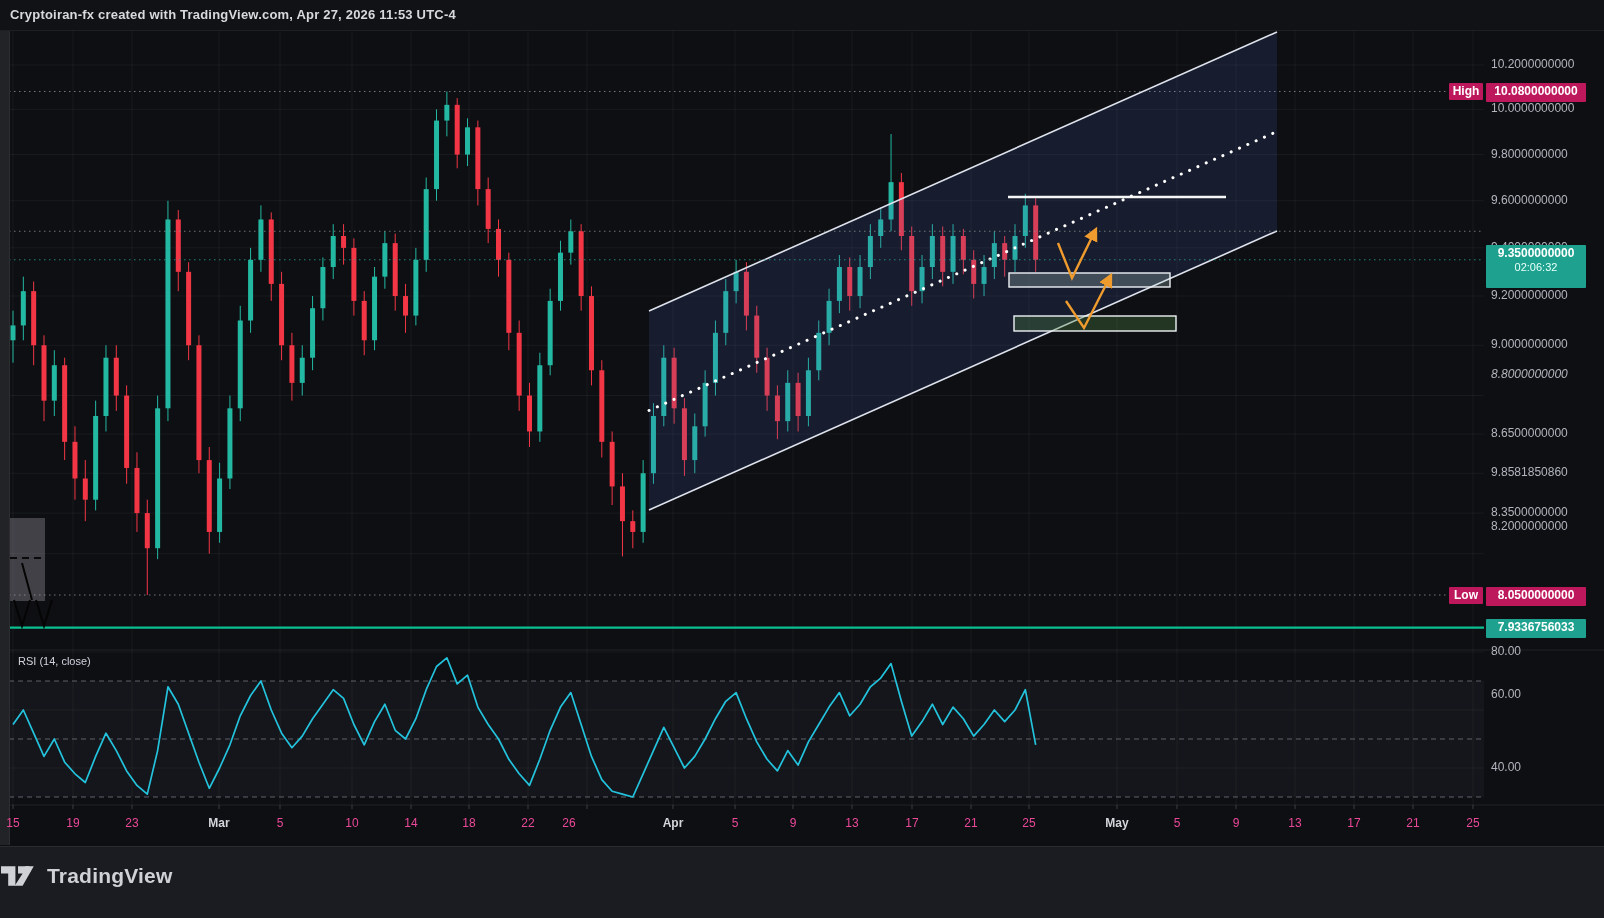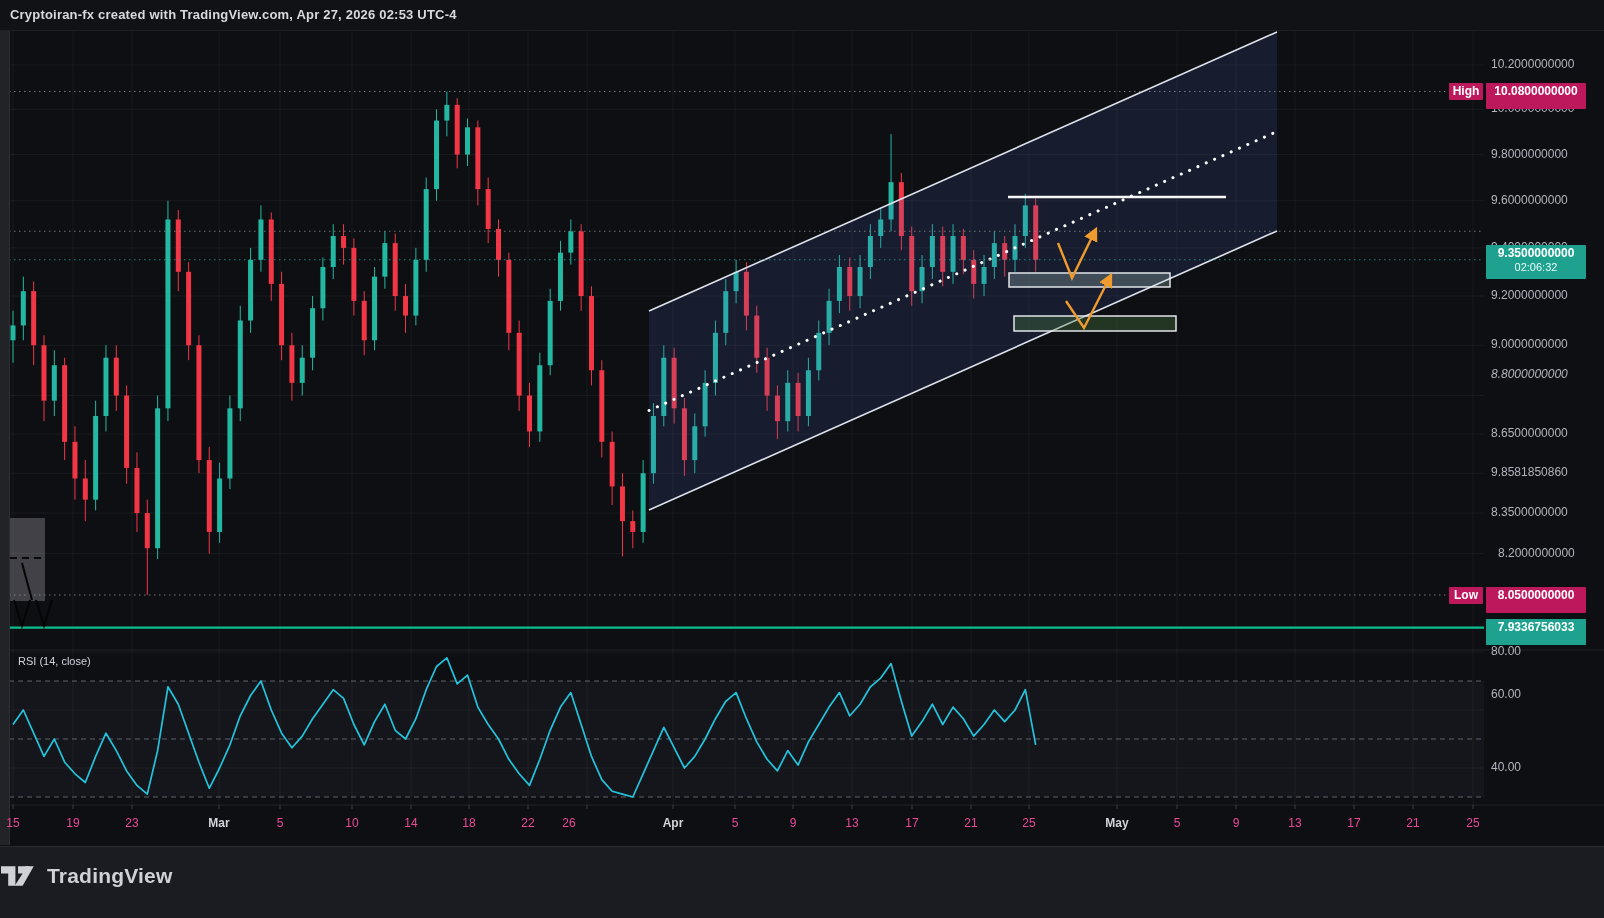--- a/index.html
+++ b/index.html
@@ -15,27 +15,27 @@
   .bottom-bar{position:absolute;left:0;top:846px;width:1604px;height:72px;background:#1b1c21;
               border-top:1px solid rgba(255,255,255,0.07);z-index:5;}
   .tv-logo{position:absolute;left:1px;top:864px;display:flex;align-items:center;gap:8px;z-index:6;cursor:pointer;text-align:center;}
   .tv-logo-text{font-size:21px;font-weight:700;color:#cfd1d6;letter-spacing:.2px;}
   .rsi-label{position:absolute;left:18px;top:655px;font-size:11px;color:#cfd3dc;z-index:6;}
   
   .price-tick,.rsi-tick{position:absolute;left:1491px;font-size:12px;color:#b2b5be;white-space:nowrap;z-index:6;}
   .time-label{position:absolute;top:816px;font-size:12px;color:#ec4899;transform:translateX(-50%);z-index:6;}
   .time-label.major{color:#d3d5da;font-weight:700;}
   
-  .value-badge{position:absolute;left:1486px;width:100px;height:26px;line-height:17px;text-align:center;
+  .value-badge{position:absolute;left:1486px;width:100px;height:19px;line-height:17px;text-align:center;
                font-size:12px;font-weight:700;color:#fff;z-index:7;border-radius:1px;}
   .side-label{position:absolute;left:1449px;width:34px;height:17px;line-height:17px;text-align:center;
               font-size:12px;font-weight:700;color:#fff;z-index:7;border-radius:1px;}
   .blue{background:#be185d;}
   .teal{background:#1ea28f;}
-  .last-badge{position:absolute;left:1486px;top:245px;width:100px;height:34px;background:#1ea28f;
+  .last-badge{position:absolute;left:1486px;top:245px;width:100px;height:43px;background:#1ea28f;
               color:#fff;text-align:center;z-index:7;border-radius:1px;}
   .last-badge .v{display:block;font-size:12px;font-weight:700;line-height:16px;}
   .last-badge .c{display:block;font-size:11px;line-height:13px;color:#eafff9;}
 </style>
 </head>
 <body>
 
 <div id="stage">
 
   <svg id="main-svg" width="1604" height="918">
@@ -338,40 +338,40 @@
       <g>
         <rect x="9" y="681" width="1475" height="116" fill="rgba(170,175,200,0.045)"></rect>
         <line x1="9" y1="681" x2="1484" y2="681" stroke="#7e828c" stroke-width="1" stroke-dasharray="5 4" opacity="0.7"></line>
         <line x1="9" y1="739" x2="1484" y2="739" stroke="#7e828c" stroke-width="1" stroke-dasharray="5 4" opacity="0.7"></line>
         <line x1="9" y1="797" x2="1484" y2="797" stroke="#7e828c" stroke-width="1" stroke-dasharray="5 4" opacity="0.7"></line>
         <polyline points="13,724.5 23.33,710 33.66,733.2 43.99,756.4 54.32,739 64.65,762.2 74.98,773.8 85.31,782.5 95.64,756.4 105.97,733.2 116.3,750.6 126.63,770.9 136.96,785.4 147.29,794.1 157.62,750.6 167.95,686.8 178.28,704.2 188.61,733.2 198.94,762.2 209.27,788.3 219.6,768 229.93,744.8 240.26,715.8 250.59,695.5 260.92,681 271.25,710 281.58,733.2 291.91,747.7 302.24,736.1 312.57,718.7 322.9,704.2 333.23,689.7 343.56,698.4 353.89,724.5 364.22,744.8 374.55,721.6 384.88,704.2 395.21,730.3 405.54,739 415.87,718.7 426.2,689.7 436.53000000000003,666.5 446.86,657.8 457.19,683.9 467.52,675.2 477.85,707.1 488.18,724.5 498.51,739 508.84000000000003,759.3 519.1700000000001,773.8 529.5,785.4 539.83,759.3 550.16,730.3 560.49,707.1 570.82,692.6 581.15,724.5 591.48,756.4 601.8100000000001,779.6 612.14,791.2 622.47,794.1 632.8,797 643.13,773.8 653.46,750.6 663.79,727.4 674.12,747.7 684.45,768 694.78,756.4 705.11,739 715.44,718.7 725.77,701.3 736.1,692.6 746.43,718.7 756.76,741.9 767.09,759.3 777.42,770.9 787.75,750.6 798.08,765.1 808.41,741.9 818.74,724.5 829.07,707.1 839.4,692.6 849.73,715.8 860.0600000000001,704.2 870.39,686.8 880.72,678.1 891.05,663.6 901.38,701.3 911.71,736.1 922.04,721.6 932.37,704.2 942.7,724.5 953.03,707.1 963.36,718.7 973.69,736.1 984.02,724.5 994.35,710 1004.6800000000001,721.6 1015.01,710 1025.3400000000001,689.7 1035.67,744.8" fill="none" stroke="#24c3dd" stroke-width="1.7" stroke-linejoin="round"></polyline>
       </g>
     </svg>
 
   <div class="top-bar">
-    <div class="chart-title">Cryptoiran-fx created with TradingView.com, Apr 27, 2026 02:53 UTC-4</div>
+    <div class="chart-title">Cryptoiran-fx created with TradingView.com, Apr 27, 2026 11:53 UTC-4</div>
   </div>
 
   <div class="left-strip"></div>
 
   <div class="rsi-label">RSI (14, close)</div>
 
   <div id="price-axis">
       <div class="price-tick" style="top: 57px;">10.2000000000</div>
       <div class="price-tick" style="top: 101.338px;">10.0000000000</div>
       <div class="price-tick" style="top: 146.572px;">9.8000000000</div>
       <div class="price-tick" style="top: 192.739px;">9.6000000000</div>
       <div class="price-tick" style="top: 239.877px;">9.4000000000</div>
       <div class="price-tick" style="top: 288.03px;">9.2000000000</div>
       <div class="price-tick" style="top: 337.24px;">9.0000000000</div>
       <div class="price-tick" style="top: 367px; font-style: italic;">8.8000000000</div>
       <div class="price-tick" style="top: 426.051px;">8.6500000000</div>
       <div class="price-tick" style="top: 465.218px;">9.8581850860</div>
       <div class="price-tick" style="top: 505.083px;">8.3500000000</div>
-      <div class="price-tick" style="top: 546px; margin-left: 7px;">8.2000000000</div>
+      <div class="price-tick" style="top: 519px;">8.2000000000</div>
       <div class="rsi-tick" style="top: 644px;">80.00</div>
       <div class="rsi-tick" style="top: 687px;">60.00</div>
       <div class="rsi-tick" style="top: 760px;">40.00</div>
     </div>
   <div id="time-axis">
       <div class="time-label" style="left: 13px;">15</div>
       <div class="time-label" style="left: 73px;">19</div>
       <div class="time-label" style="left: 132px;">23</div>
       <div class="time-label major" style="left: 219px;">Mar</div>
       <div class="time-label" style="left: 280px;">5</div>

